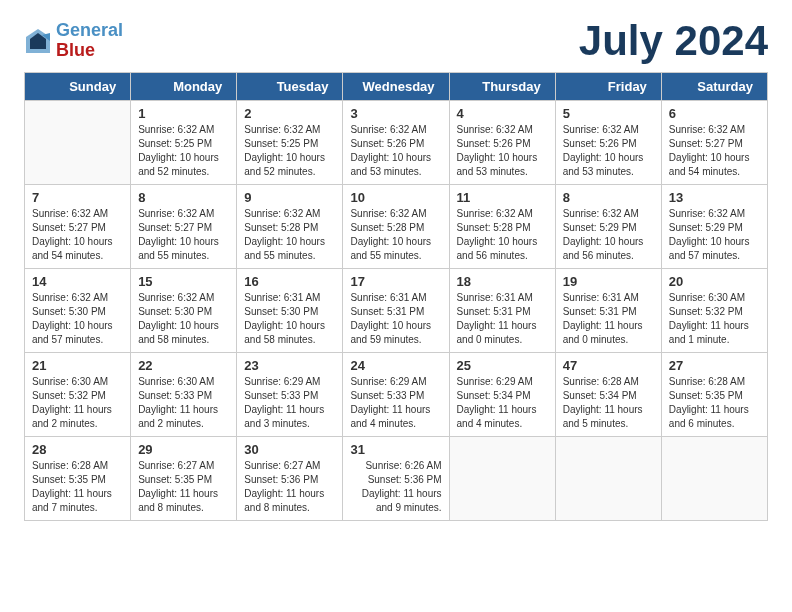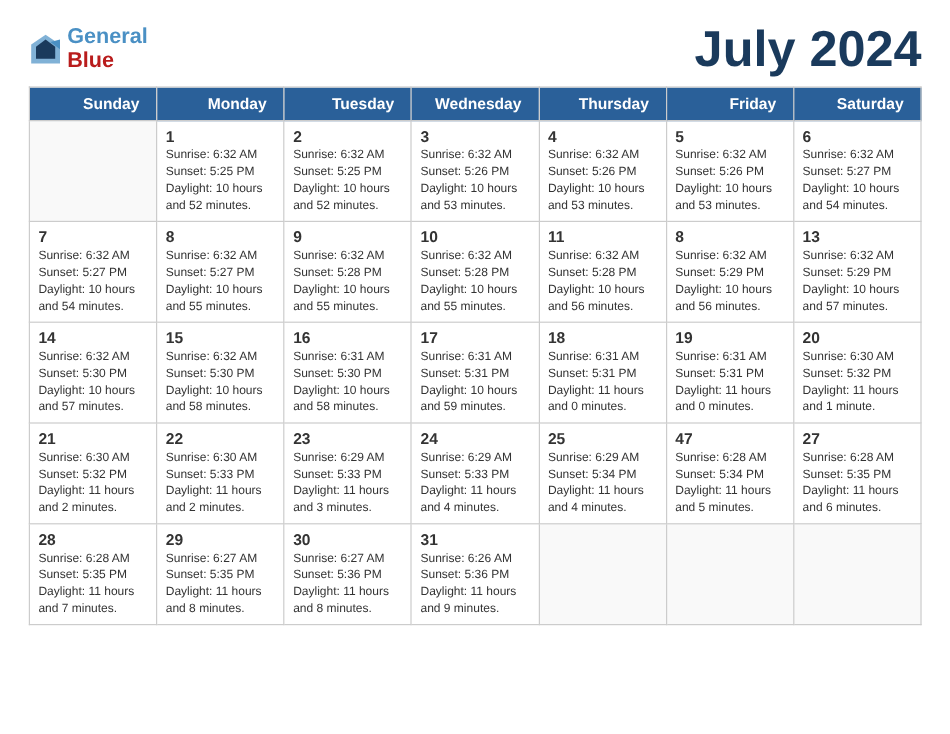--- a/index.html
+++ b/index.html
@@ -270,21 +270,21 @@
           </td>
           <td>
             <span class="day-num">30</span>
             <div class="day-detail" style="white-space: pre-line;">Sunrise: 6:27 AM
 Sunset: 5:36 PM
 Daylight: 11 hours
 and 8 minutes.</div>
           </td>
           <td>
             <span class="day-num">31</span>
-            <div class="day-detail" style="white-space: pre-line;">Sunrise: 6:26 AM
+            <div class="day-detail" style="white-space: pre-line; text-align: right;">Sunrise: 6:26 AM
 Sunset: 5:36 PM
 Daylight: 11 hours
 and 9 minutes.</div>
           </td>
           <td class="empty"></td>
           <td class="empty"></td>
           <td class="empty"></td>
         </tr>
       </tbody>
   </table>

